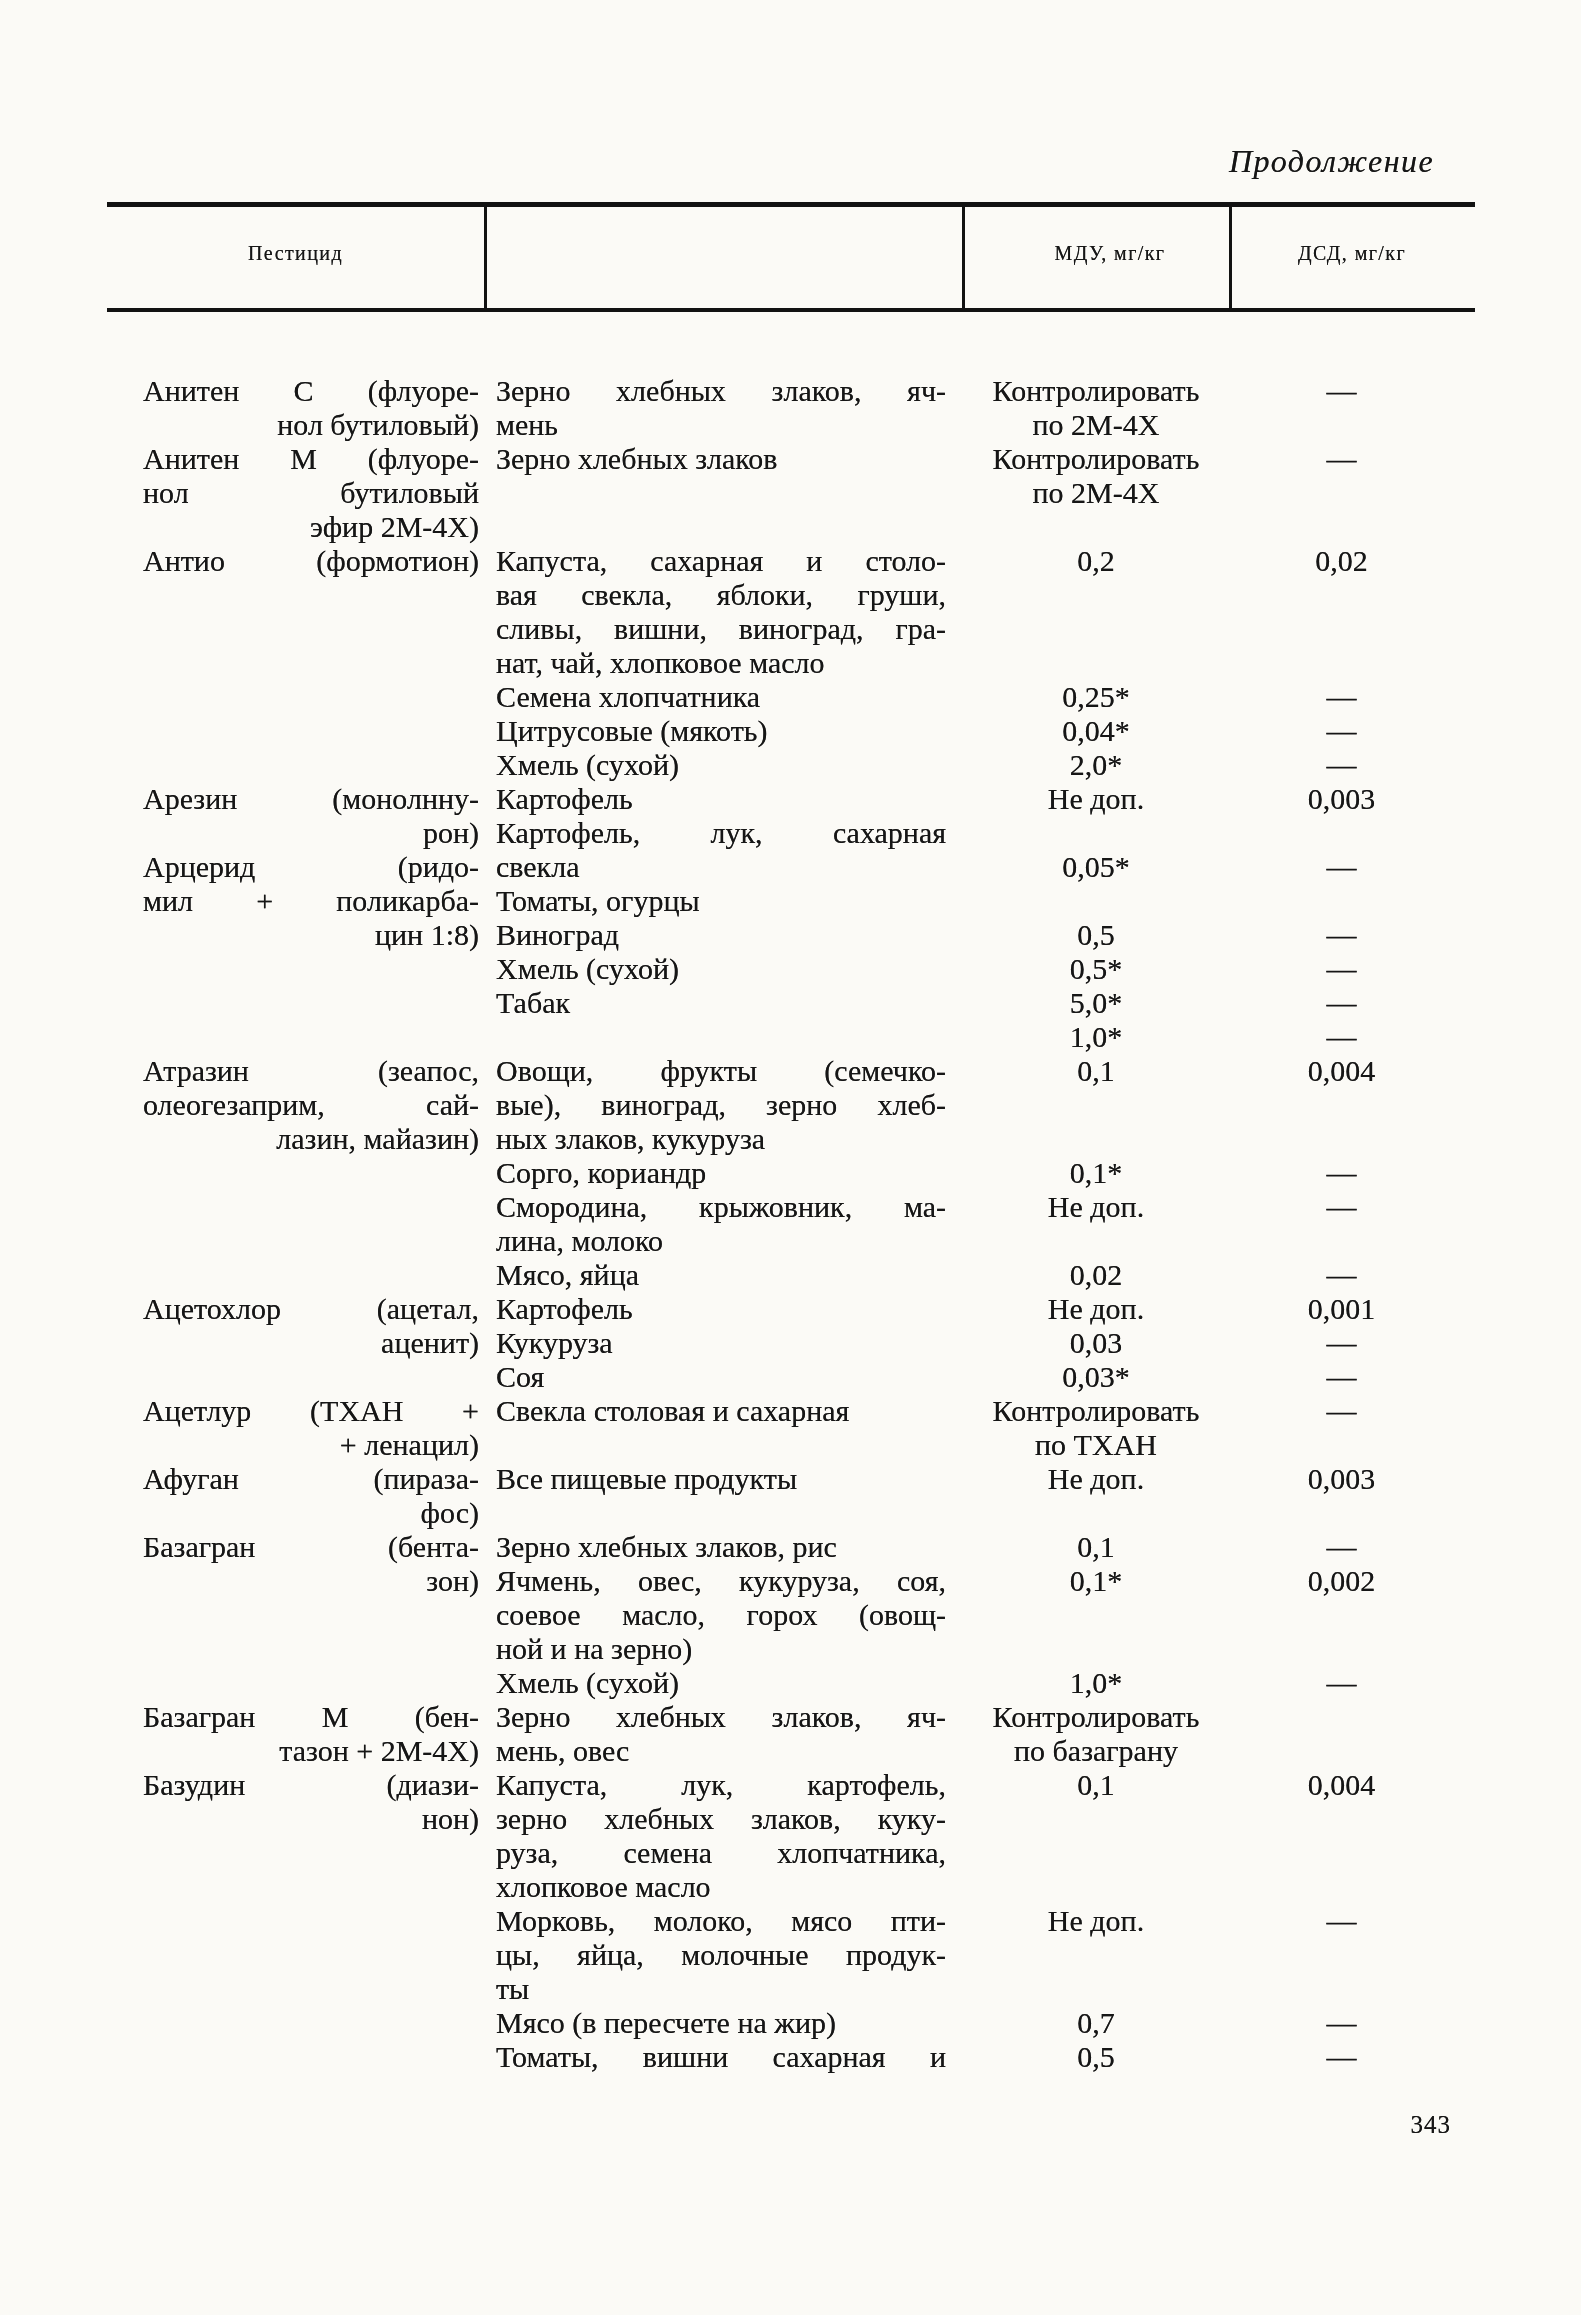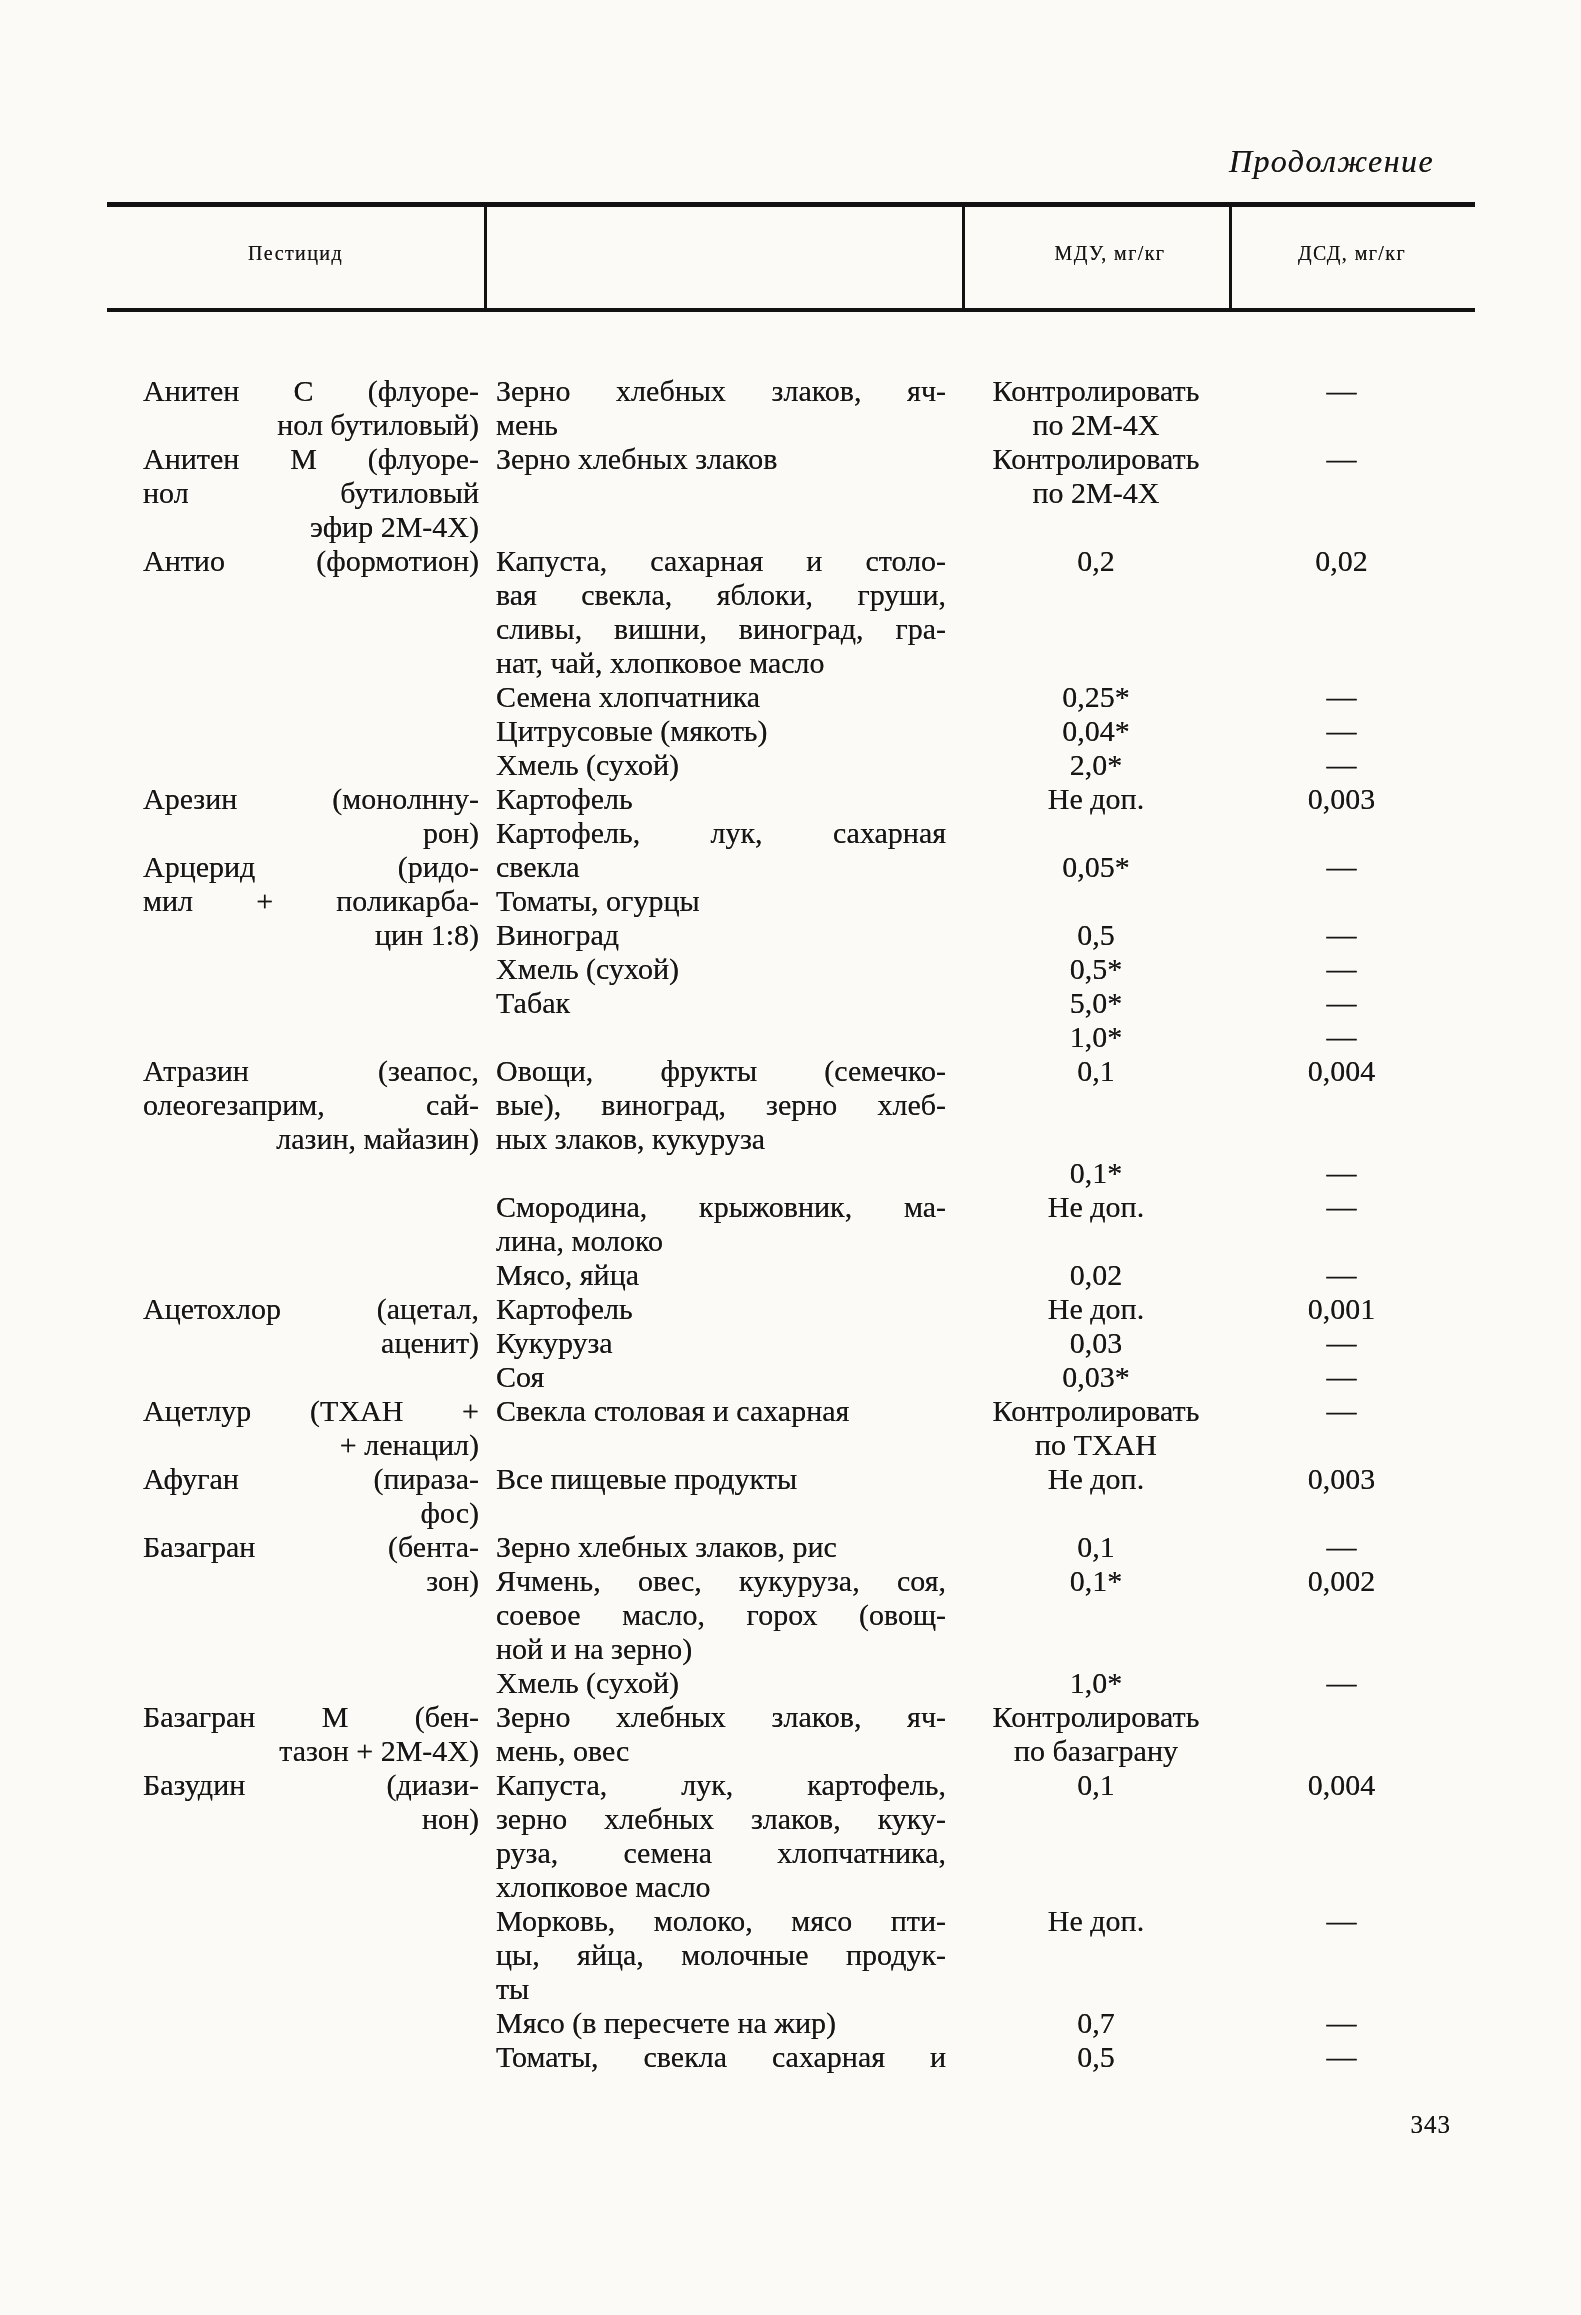--- a/index.html
+++ b/index.html
@@ -202,20 +202,21 @@
         <div class="cell cd"></div>
       </div>
       <div class="row">
         <div class="cell cp">лазин, майазин)</div>
         <div class="cell cf">ных злаков, кукуруза</div>
         <div class="cell cm"></div>
         <div class="cell cd"></div>
       </div>
       <div class="row">
         <div class="cell cp"></div>
+        <div class="cell cf">Сорго, кориандр</div>
         <div class="cell cm">0,1*</div>
         <div class="cell cd">—</div>
       </div>
       <div class="row">
         <div class="cell cp"></div>
         <div class="cell cf j">Смородина, крыжовник, ма-</div>
         <div class="cell cm">Не доп.</div>
         <div class="cell cd">—</div>
       </div>
       <div class="row">
@@ -357,21 +358,21 @@
         <div class="cell cd"></div>
       </div>
       <div class="row">
         <div class="cell cp"></div>
         <div class="cell cf">Мясо (в пересчете на жир)</div>
         <div class="cell cm">0,7</div>
         <div class="cell cd">—</div>
       </div>
       <div class="row">
         <div class="cell cp"></div>
-        <div class="cell cf j">Томаты, свекла сахарная и</div>
+        <div class="cell cf j">Томаты, вишни сахарная и</div>
         <div class="cell cm">0,5</div>
         <div class="cell cd">—</div>
       </div>
     </div>
 
   <div class="pagenum">343</div>
 </div>
 
 
 </body></html>

